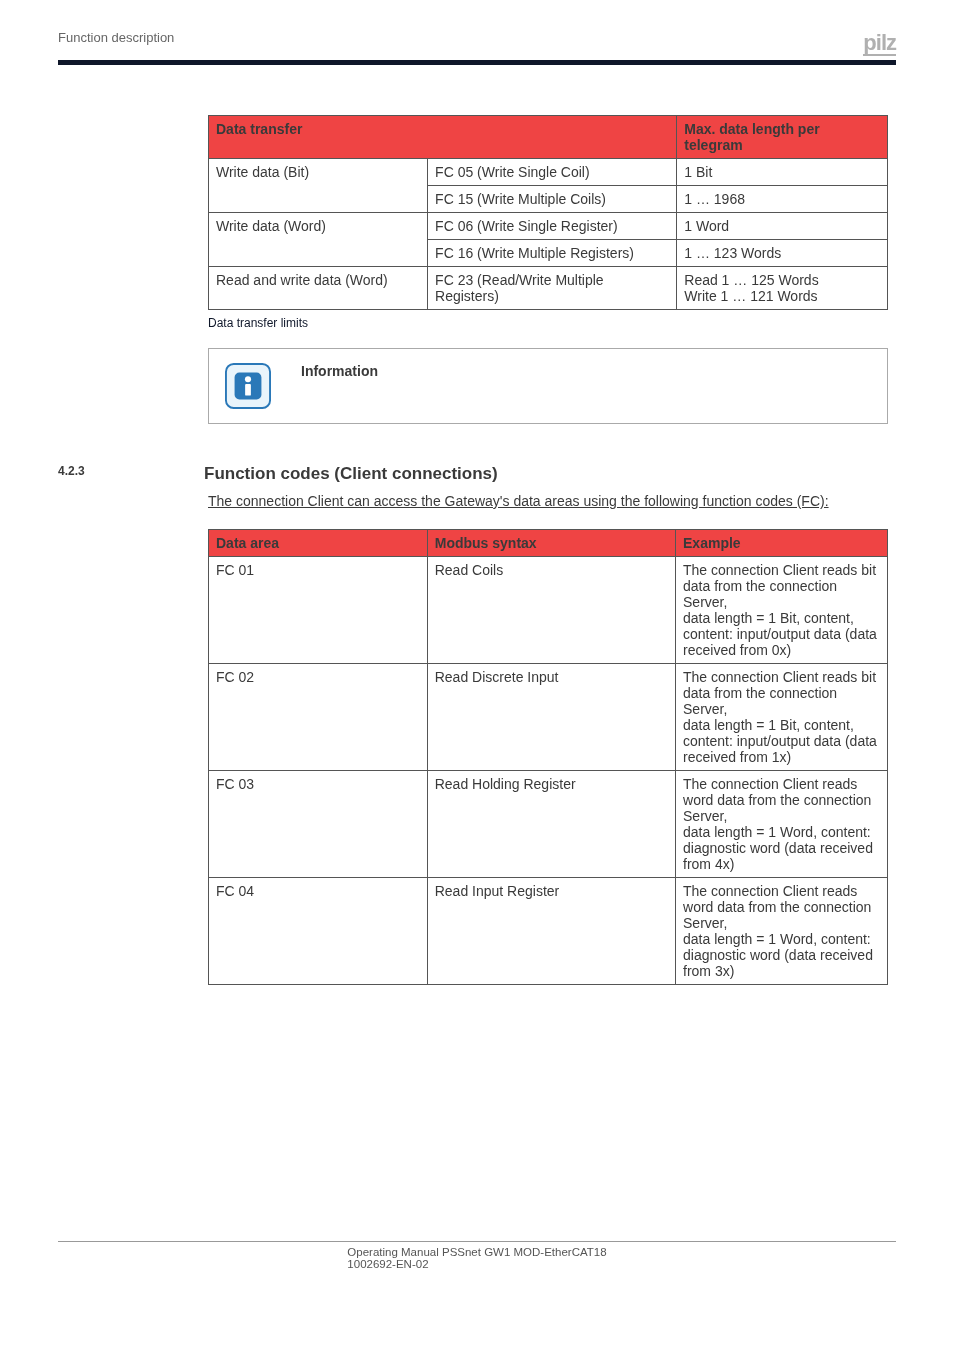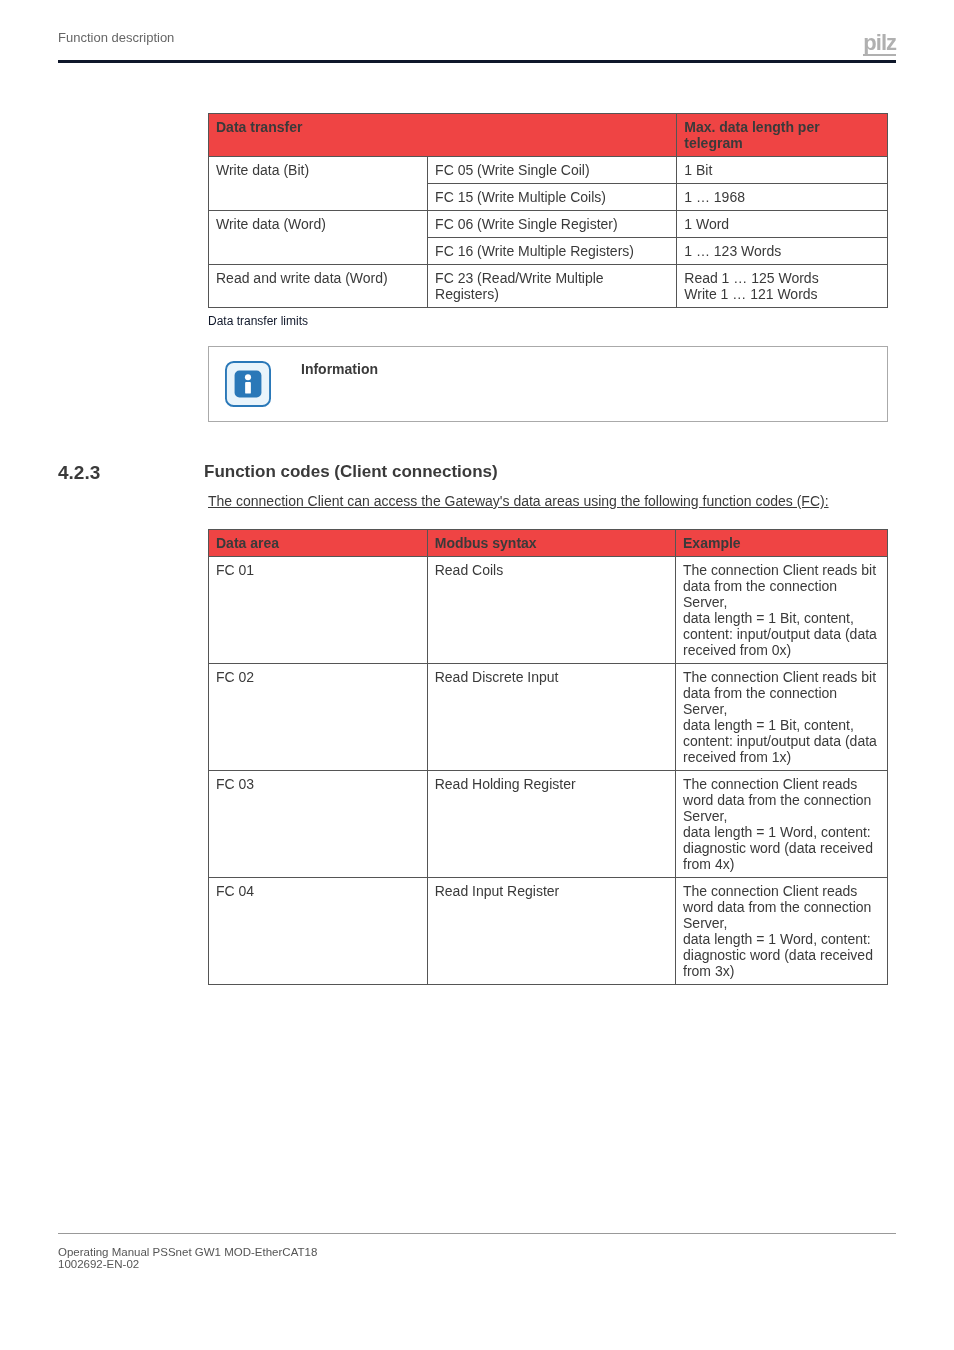--- a/index.html
+++ b/index.html
@@ -13,21 +13,21 @@
   }
   .page {
     padding: 30px 58px 30px 58px;
     min-height: 1290px;
     position: relative;
   }
   .header {
     display: flex;
     justify-content: space-between;
     align-items: flex-start;
-    border-bottom: 3px solid #0f172a;
+    border-bottom: 5px solid #0f172a;
     padding-bottom: 4px;
     margin-bottom: 50px;
   }
   .header-left {
     font-size: 13px;
     color: #666;
   }
   .logo {
     font-size: 22px;
     font-weight: bold;
@@ -82,45 +82,45 @@
     font-weight: bold;
     margin-bottom: 4px;
   }
   .section-row {
     display: flex;
     gap: 36px;
     margin-bottom: 8px;
   }
   .sec-num {
     font-weight: bold;
-    font-size: 19px;
+    font-size: 12px;
     width: 110px;
   }
   .sec-title {
     font-weight: bold;
     font-size: 17px;
   }
   .body-para {
     margin-left: 150px;
     width: 680px;
     margin-bottom: 18px;
     line-height: 1.35;
     text-decoration: underline;
   }
   .footer {
     border-top: 1px solid #999;
     position: absolute;
     bottom: 20px;
     left: 58px;
     right: 58px;
     display: flex;
-    justify-content: flex-start;
+    justify-content: center;
     font-size: 11.5px;
     color: #555;
-    padding-top: 12px;
+    padding-top: 4px;
   }
   .w1 { width: 230px; }
   .w2 { width: 260px; }
   .w3 { width: 220px; }
 </style>
 </head>
 <body>
 
 <div class="page">
 

